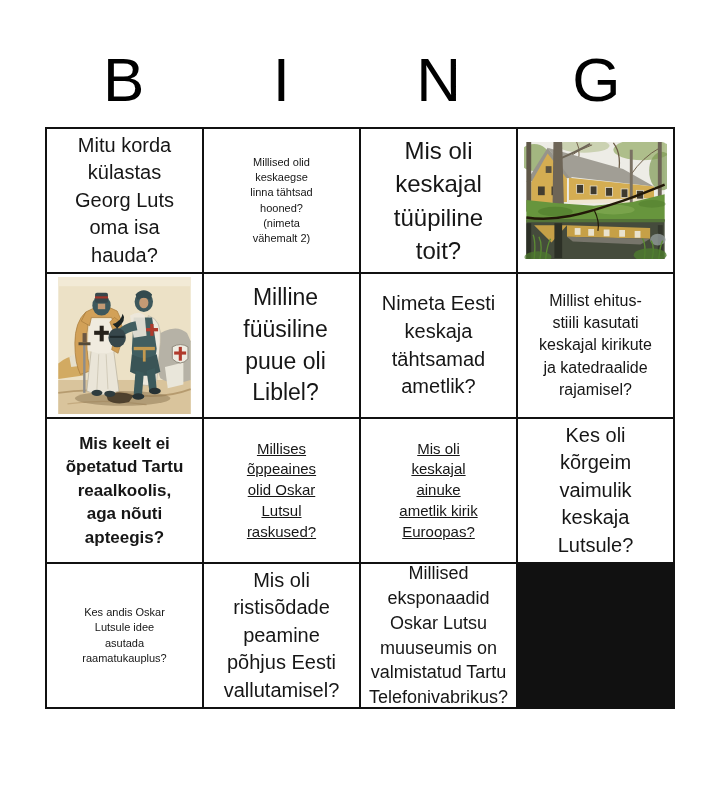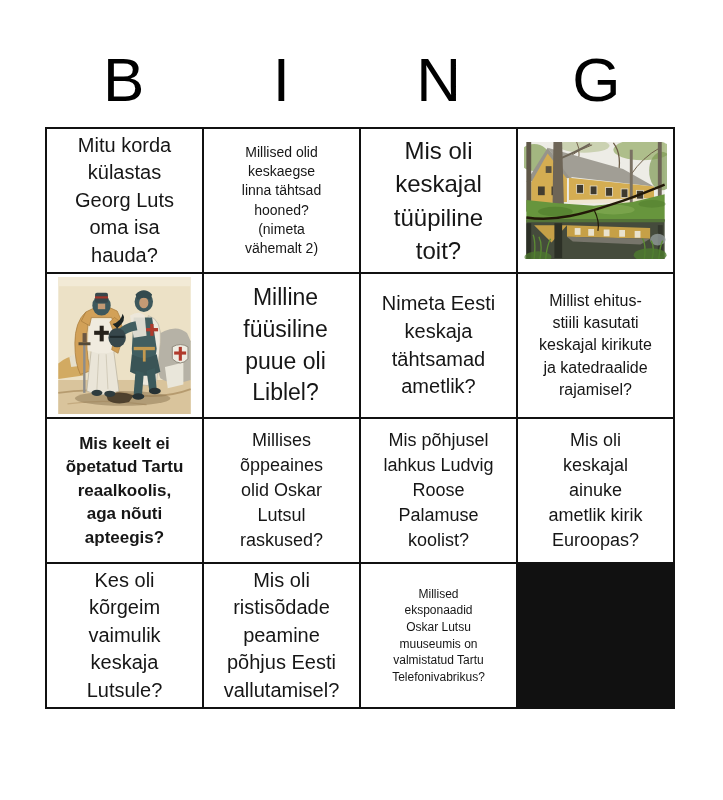--- a/index.html
+++ b/index.html
@@ -36,25 +36,25 @@
     border:2px solid #111;
   }
   .cell {
     background:#fff;
     display:flex; align-items:center; justify-content:center;
     text-align:center;
     padding:4px 7px;
     overflow:hidden;
   }
   .cell span { white-space:pre-line; line-height:1.38; color:#161616; }
-  .fs14 span { font-size:12px; }
-  .fs15 span { font-size:14px; }
+  .fs14 span { font-size:18px; }
+  .fs15 span { font-size:11px; }
   .fs16 span { font-size:16px; }
   .fs17 span { font-size:17px;font-weight:bold; }
-  .fs19 span { font-size:18px; }
+  .fs19 span { font-size:15px;text-decoration:underline; }
   .fs20 span { font-size:20px; }
   .fs23 span { font-size:23px;margin-left:8px; }
   .fs24 span { font-size:24px; }
   .cell.photo  { padding:13px 6px; }
   .cell.illus  { padding:3px 5px; }
   .cell svg { width:100%; height:100%; display:block; }
 </style>
 </head>
 <body>
 
@@ -256,40 +256,39 @@
 apteegis?</span>
     </div>
     <div class="cell fs19">
       <span>Millises
 õppeaines
 olid Oskar
 Lutsul
 raskused?</span>
     </div>
     <div class="cell fs19">
-      <span>Mis põhjusel
-lahkus Ludvig
-Roose
-Palamuse
-koolist?</span>
-    </div>
-    <div class="cell fs19">
       <span>Mis oli
 keskajal
 ainuke
 ametlik kirik
 Euroopas?</span>
     </div>
 
     <div class="cell fs20">
       <span>Kes oli
 kõrgeim
 vaimulik
 keskaja
 Lutsule?</span>
+    </div>
+    <div class="cell fs15">
+      <span>Kes andis Oskar
+Lutsule idee
+asutada
+raamatukauplus?</span>
     </div>
     <div class="cell fs20">
       <span>Mis oli
 ristisõdade
 peamine
 põhjus Eesti
 vallutamisel?</span>
     </div>
     <div class="cell fs14">
       <span>Millised

